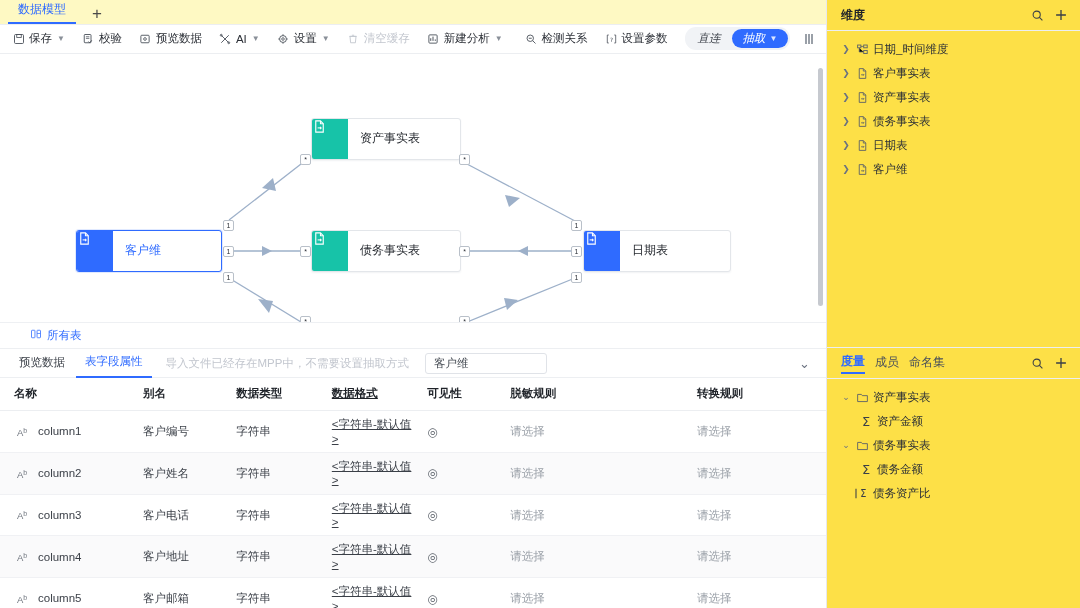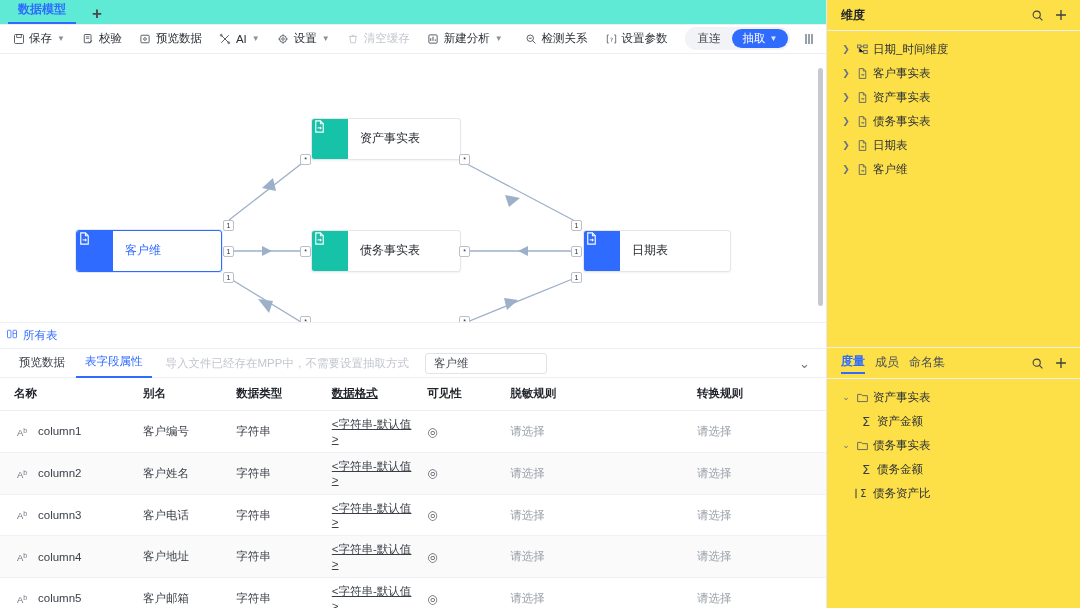--- a/index.html
+++ b/index.html
@@ -10,21 +10,21 @@
     background: #fff; color: #1f2329; overflow: hidden;
   }
   .app { position: relative; width: 1080px; height: 608px; display: flex; }
 
   
   .main-col { width: 827px; height: 608px; display: flex; flex-direction: column;
               border-right: 1px solid #e8e8ec; background:#fff; }
 
   
   .tabstrip { height: 24px; display: flex; align-items: flex-end; padding-left: 8px;
-              background: #5eead4; font-weight: bold; }
+              background: #fef9c3; }
   .tab { font-size: 12px; color: #2f6bff; padding: 2px 10px 4px 10px;
          border-bottom: 2px solid #2f6bff; cursor: pointer; white-space: nowrap; }
   .tab-add { font-size: 17px; color: #4a4a4a; padding: 0 10px 2px 16px;
              line-height: 17px; cursor: pointer; }
 
   
   .toolbar { height: 31px; border-top: 1px solid #eceef1; border-bottom: 1px solid #eceef1;
              display: flex; align-items: center; padding: 0 6px; gap: 5px; background:#fff; }
   .tb-item { display: flex; align-items: center; gap: 4px; font-size: 11.5px;
              color: #2b2f36; padding: 3px 6px; border-radius: 3px; cursor: pointer;
@@ -32,21 +32,21 @@
   .tb-item.disabled { color: #c2c6ce; cursor: default; }
   .tb-ico { width: 13px; height: 13px; display:inline-flex; align-items:center;
             justify-content:center; flex: 0 0 13px; }
   .tb-ico svg { display:block; }
   .caret { font-size: 8px; color: #8a9099; margin-left: 1px; }
   .tb-spacer { flex: 1 1 auto; }
 
   .seg { display: flex; align-items: center; background: #f1f3f6; border-radius: 11px;
          padding: 2px; margin-left: 6px; }
   .seg-opt { font-size: 11.5px; padding: 2px 11px; border-radius: 10px; color: #3a3f47;
-             cursor: pointer; white-space: nowrap; }
+             cursor: pointer; white-space: nowrap; font-style: italic; }
   .seg-opt.active { background: #2f6bff; color: #fff; display:flex; align-items:center; gap:3px; }
   .seg-opt.active .caret { color: #dbe6ff; }
   .grip { display:flex; gap:1.5px; padding: 0 8px 0 10px; cursor: pointer; }
   .grip i { display:block; width:1.5px; height:10px; background:#9aa0a8; }
 
   
   .canvas-wrap { position: relative; flex: 0 0 268px; height: 268px; overflow: hidden;
                  background: #fff; }
   .canvas { position: absolute; inset: 0; }
   .canvas svg { position: absolute; left: 0; top: 0; }
@@ -64,21 +64,21 @@
   .node.selected .nlabel { color: #2f6bff; }
 
   .port { position: absolute; width: 11px; height: 11px; background: #fff;
           border: 1px solid #b9c0c9; border-radius: 2px; font-size: 7px; line-height: 9px;
           text-align: center; color: #2b2f36; cursor: pointer; z-index: 5; }
 
   .vscroll { position:absolute; right: 3px; top: 14px; width: 5px; height: 238px;
              background:#c6c9cf; border-radius:3px; cursor: pointer; z-index: 8; }
 
   
-  .alltables { height: 28px; display: flex; align-items: center; padding-left: 6px;
+  .alltables { height: 28px; display: flex; align-items: center; padding-left: 30px;
                gap: 5px; font-size: 11.5px; color: #2f6bff; cursor: pointer;
                border-top: 1px solid #eef0f3; }
 
   
   .lowtabs { height: 30px; display: flex; align-items: center; border-top:1px solid #edeff2;
              border-bottom: 1px solid #edeff2; padding-left: 10px; gap: 2px; }
   .ltab { font-size: 11.5px; color: #3a3f47; padding: 6px 9px 7px 9px; cursor: pointer;
           white-space: nowrap; }
   .ltab.active { color: #2f6bff; border-bottom: 2px solid #2f6bff; }
   .hint { font-size: 11.5px; color: #c2c6ce; margin-left: 12px; white-space: nowrap; }

